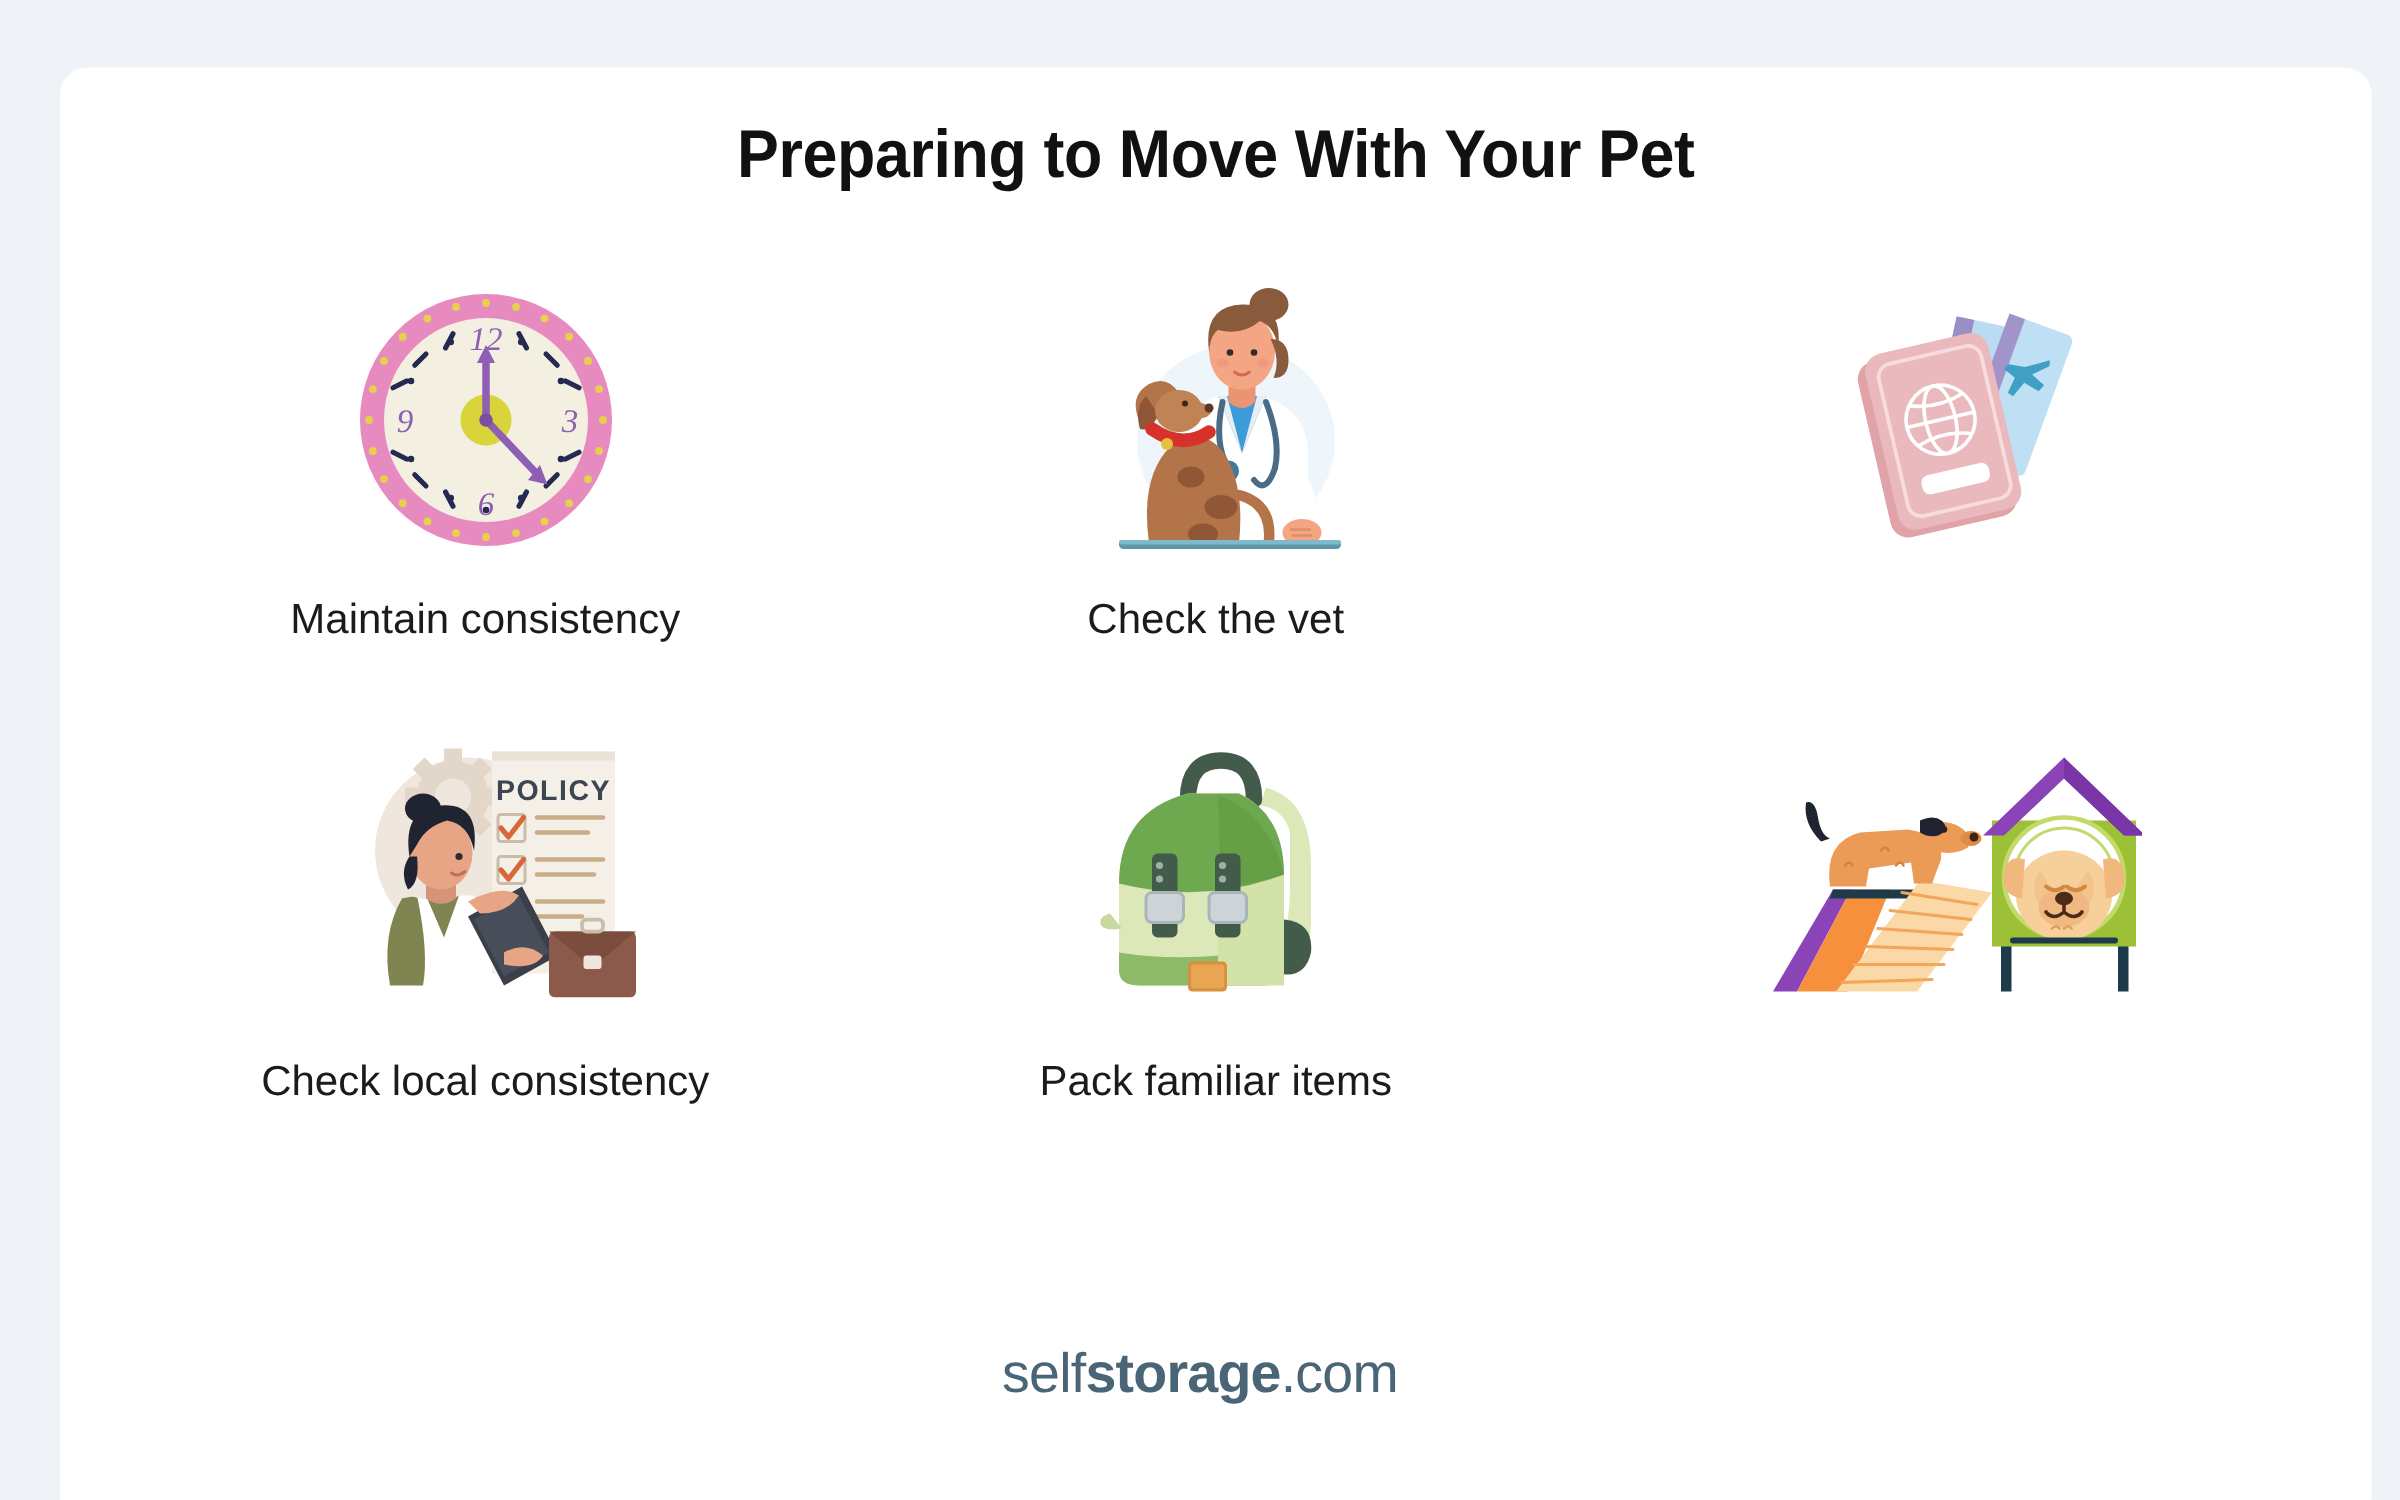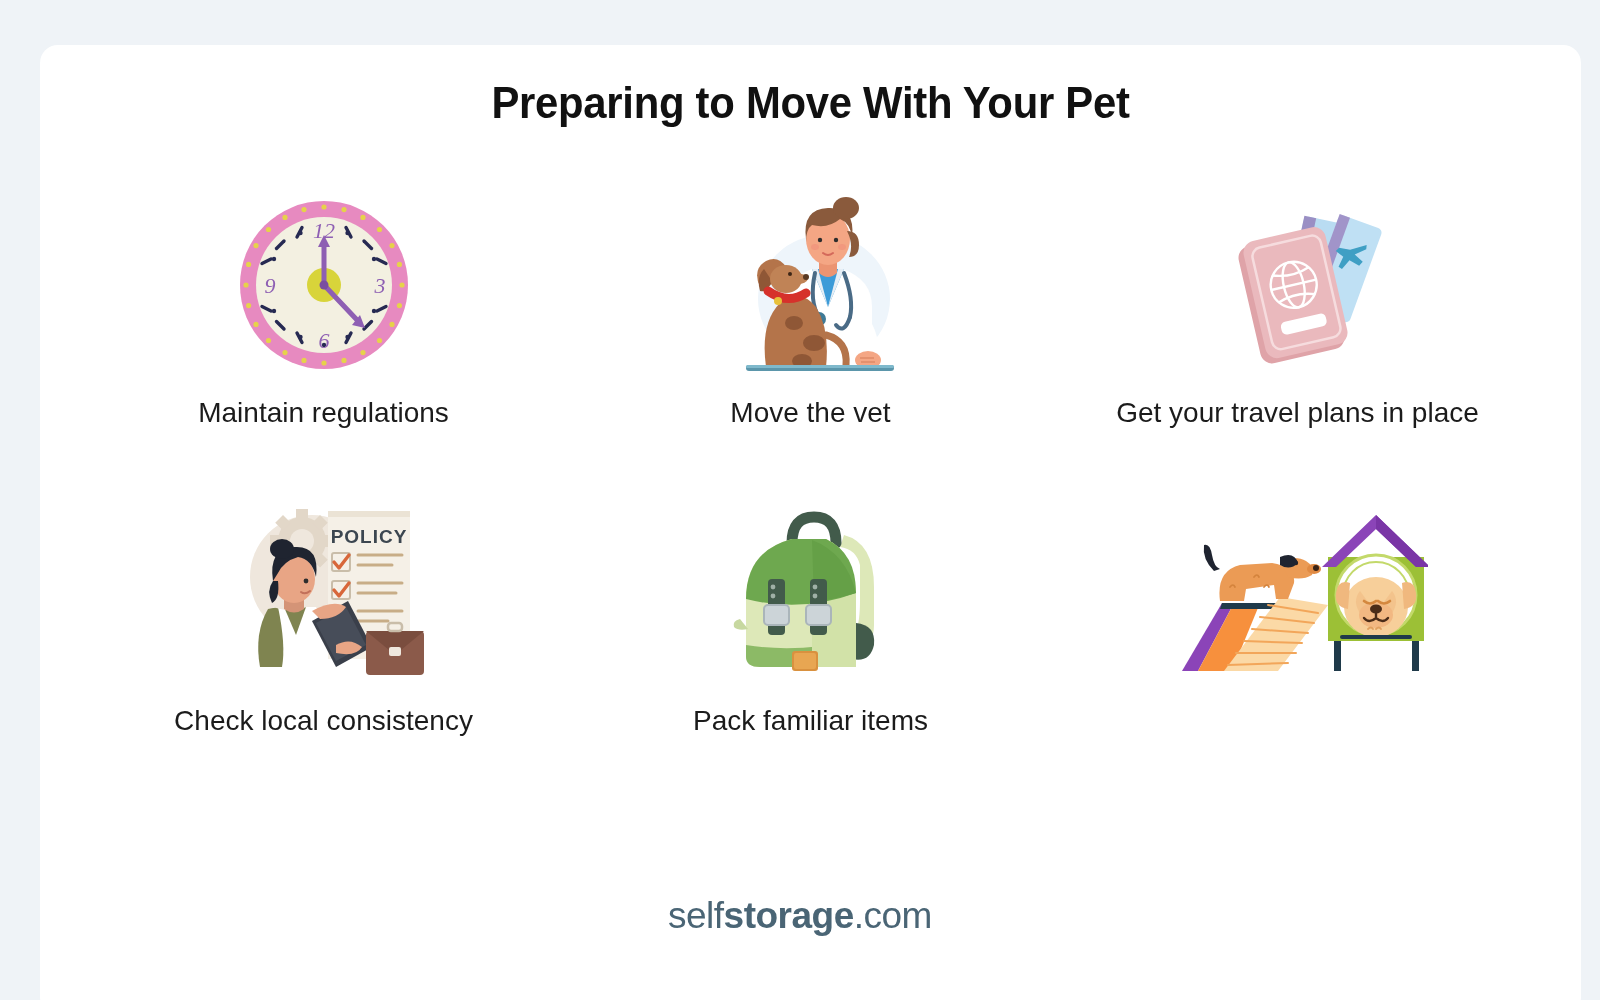--- a/index.html
+++ b/index.html
@@ -45,21 +45,21 @@
   .cell{
     position:relative;
     display:flex;
     flex-direction:column;
     align-items:center;
     justify-content:flex-start;
   }
   .art{
     height:190px;
     display:flex;
-    align-items:flex-end;
+    align-items:center;
     justify-content:center;
   }
   .caption{
     margin-top:22px;
     font-size:28px;
     color:#1b1b1b;
     text-align:center;
     font-family:"Liberation Sans", sans-serif;
   }
   
@@ -155,21 +155,21 @@
               <text x="36" y="98" text-anchor="middle">9</text>
             </g>
             <circle cx="90" cy="90" r="17" fill="#d8d43a"></circle>
             <line x1="90" y1="90" x2="90" y2="48" stroke="#8e5fb3" stroke-width="5" stroke-linecap="round"></line>
             <polygon points="90,40 84,52 96,52" fill="#8e5fb3"></polygon>
             <line x1="90" y1="90" x2="124" y2="126" stroke="#8e5fb3" stroke-width="5" stroke-linecap="round"></line>
             <polygon points="131,133 118,130 126,120" fill="#8e5fb3"></polygon>
             <circle cx="90" cy="90" r="4.5" fill="#7a4fa0"></circle>
           </svg>
         </div>
-        <div class="caption">Maintain regulations</div>
+        <div class="caption">Maintain consistency</div>
       </div>
 
       <div class="cell">
         <div class="art">
           <svg width="190" height="180" viewBox="0 0 190 180">
             <ellipse cx="108" cy="104" rx="66" ry="64" fill="#eef5fb"></ellipse>
 
             <path d="M68 168 L68 112 Q68 84 96 74 L126 74 Q156 84 156 112 L156 168 Z" fill="#ffffff"></path>
             <path d="M96 74 L112 112 L128 74 Z" fill="#3c9bd8"></path>
             <path d="M96 74 L112 112 L102 74 Z" fill="#e6eef5"></path>
@@ -216,21 +216,21 @@
 
             <path d="M52 96 Q72 110 90 98" stroke="#d6312b" stroke-width="9" fill="none" stroke-linecap="round"></path>
             <circle cx="62" cy="106" r="4" fill="#e8c13a"></circle>
 
             <path d="M110 140 q22 6 20 30" stroke="#b4744a" stroke-width="7" fill="none" stroke-linecap="round"></path>
 
             <rect x="30" y="170" width="148" height="6" rx="3" fill="#5b96ab"></rect>
             <rect x="30" y="170" width="148" height="3" rx="1.5" fill="#7fb9cc"></rect>
           </svg>
         </div>
-        <div class="caption">Move the vet</div>
+        <div class="caption">Check the vet</div>
       </div>
 
       <div class="cell">
         <div class="art">
           <svg width="180" height="180" viewBox="0 0 180 180">
             <g transform="rotate(12 95 90)">
               <rect x="82" y="22" width="46" height="104" rx="5" fill="#b9dcf2"></rect>
               <rect x="82" y="22" width="12" height="104" fill="#9a8fc4"></rect>
               <path d="M104 52 l14 -10 l1 4 l-9 9 l10 4 l-2 5 l-11 -2 l-4 11 l-4 -1 l1 -11 l-9 -3 l2 -4 Z" fill="#3f9fc4"></path>
               <g stroke="#ffffff" stroke-width="2.4" stroke-dasharray="5 4">
@@ -255,21 +255,20 @@
                 <circle cx="88" cy="90" r="23"></circle>
                 <ellipse cx="88" cy="90" rx="10" ry="23"></ellipse>
                 <line x1="65" y1="90" x2="111" y2="90"></line>
                 <path d="M69 76 q19 7 38 0"></path>
                 <path d="M69 104 q19 -7 38 0"></path>
               </g>
               <rect x="66" y="124" width="46" height="13" rx="5" fill="#ffffff"></rect>
             </g>
           </svg>
         </div>
-        <div class="caption">Get your travel plans in place</div>
       </div>
 
       <div class="cell row2">
         <div class="art">
           <svg width="200" height="180" viewBox="0 0 200 180">
             <circle cx="88" cy="82" r="62" fill="#efe7dd"></circle>
 
             <g fill="#e2d7c8">
               <circle cx="78" cy="46" r="24"></circle>
               <g>

